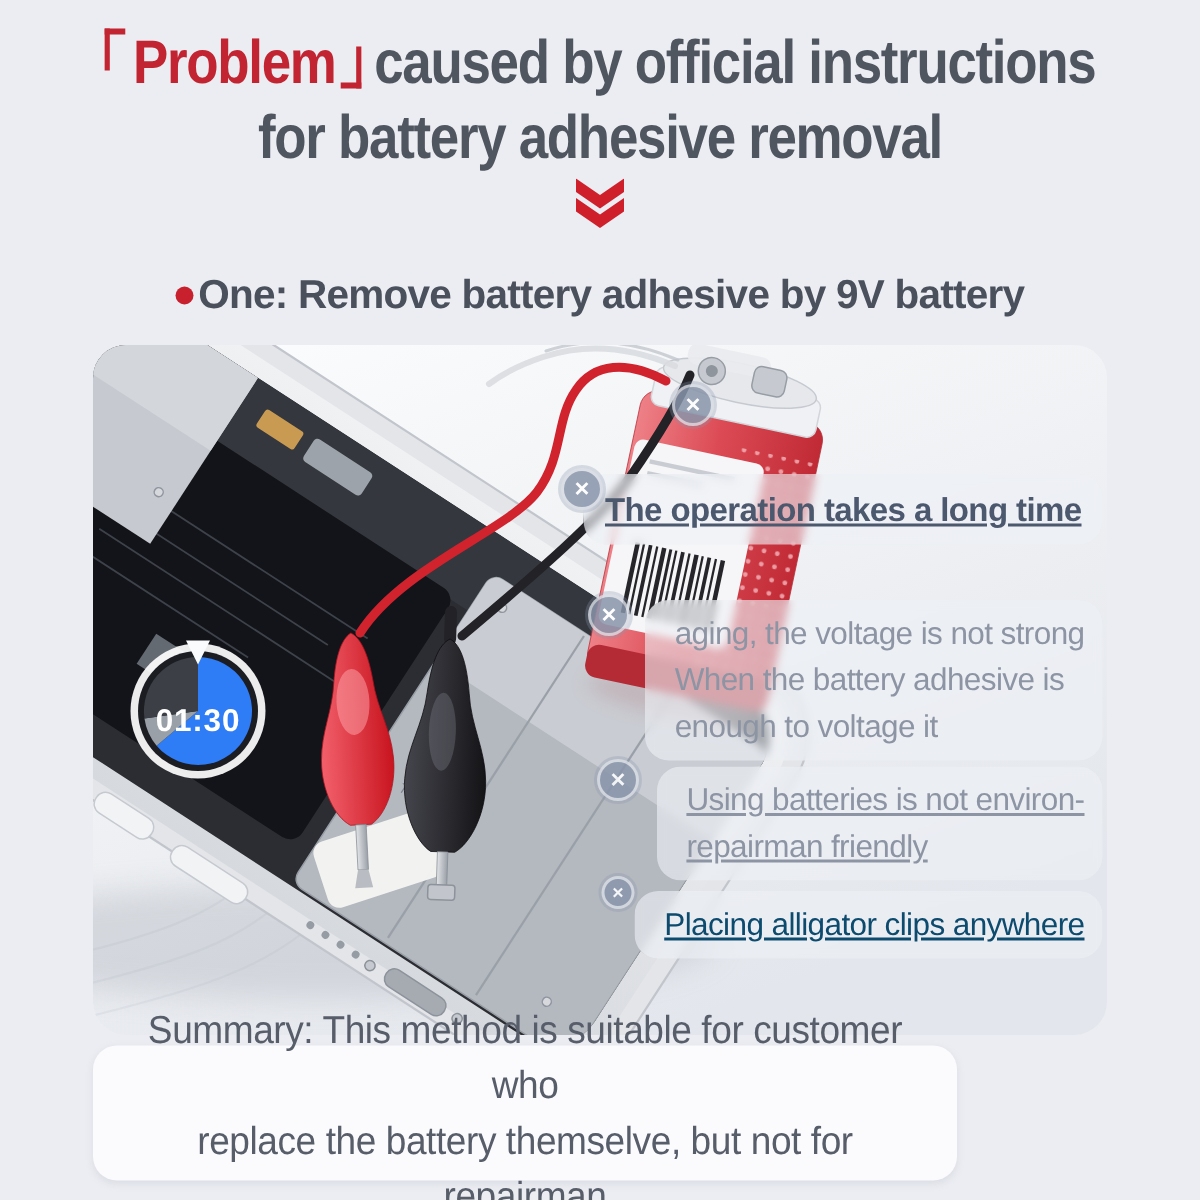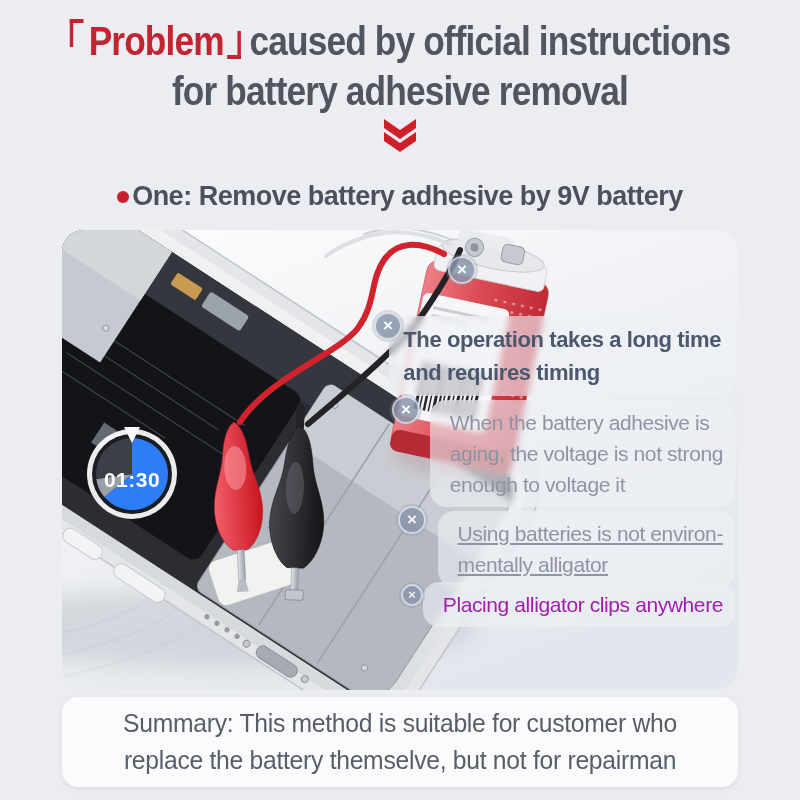--- a/index.html
+++ b/index.html
@@ -24,38 +24,38 @@
   
   .photo{position:absolute;top:230px;left:62px;width:676px;height:460px;border-radius:22px;overflow:hidden;background:#eef0f3;}
   .scene{position:absolute;left:0;top:0;}
 
   
   .callout{position:absolute;right:3px;background:rgba(238,240,245,.62);
            -webkit-backdrop-filter:blur(3px);backdrop-filter:blur(3px);
            border-radius:16px;color:#8d95a4;font-size:21px;line-height:31px;letter-spacing:-.4px;white-space:nowrap;}
   .callout.em{color:#4b586e;font-weight:700;}
   .c1{top:30px;padding:5px 16px 5px 26px;}
-  .c2{top:86px;text-align:left;padding:7px 14px;font-size:22px;line-height:33px;}
+  .c2{top:86px;text-align:right;padding:7px 14px;font-size:22px;line-height:33px;text-decoration:underline;}
   .c3{top:170px;padding:7px 12px 7px 20px;}
   .c4{top:281px;padding:7px 12px 7px 20px;text-decoration:underline;}
-  .c5{top:352px;padding:7px 12px 7px 20px;color:#a21caf;}
+  .c5{top:364px;padding:7px 12px 7px 20px;color:#0c4a6e;text-decoration:underline;}
 
   .xicon{position:absolute;width:24px;height:24px;border-radius:50%;background:#8995ab;opacity:.85;
          border:2px solid rgba(255,255,255,.65);box-shadow:0 0 0 2px rgba(137,149,171,.35);
          display:flex;align-items:center;justify-content:center;z-index:3;}
   .xicon::before{content:"×";color:#fff;font-size:17px;font-weight:700;line-height:1;margin-top:-1px;}
   .i1{left:386px;top:26px;}
   .i2{left:312px;top:82px;}
   .i3{left:330px;top:166px;}
   .i4{left:336px;top:276px;}
   .i5{left:339px;top:354px;width:18px;height:18px;}
   .i5::before{font-size:13px;}
 
   
-  .summary{position:absolute;top:697px;left:62px;width:676px;height:90px;background:#fbfbfd;border-radius:16px;
+  .summary{position:absolute;top:697px;left:62px;width:576px;height:90px;background:#fbfbfd;border-radius:16px;
            display:flex;flex-direction:column;justify-content:center;text-align:center;
            font-size:26px;line-height:37px;color:#575e6a;letter-spacing:-.3px;
            box-shadow:0 2px 5px rgba(170,175,188,.25);}
   .summary .sline{transform:scaleX(.95);transform-origin:50% 50%;}
 </style>
 </head>
 <body>
 
 <div class="page">
 
@@ -237,34 +237,33 @@
         <rect x="-3.5" y="140" width="7" height="26" fill="url(#metalG)" stroke="#868c94" stroke-width=".5"></rect>
         <rect x="-9" y="162" width="18" height="10" rx="2" fill="#c2c6cc" stroke="#8d939b"></rect>
       </g>
     </svg>
 
     <span class="xicon i1"></span>
 
     <span class="xicon i2"></span>
     <div class="callout c2 em">
       <div>The operation takes a long time</div>
-      <div>and requires timing</div>
     </div>
 
     <span class="xicon i3"></span>
     <div class="callout c3">
+      <div>aging, the voltage is not strong</div>
       <div>When the battery adhesive is</div>
-      <div>aging, the voltage is not strong</div>
       <div>enough to voltage it</div>
     </div>
 
     <span class="xicon i4"></span>
     <div class="callout c4">
       <div>Using batteries is not environ-</div>
-      <div>mentally alligator</div>
+      <div>repairman friendly</div>
     </div>
 
     <span class="xicon i5"></span>
     <div class="callout c5">
       <div>Placing alligator clips anywhere</div>
     </div>
   </div>
 
   <div class="summary">
     <div class="sline">Summary: This method is suitable for customer who</div>

